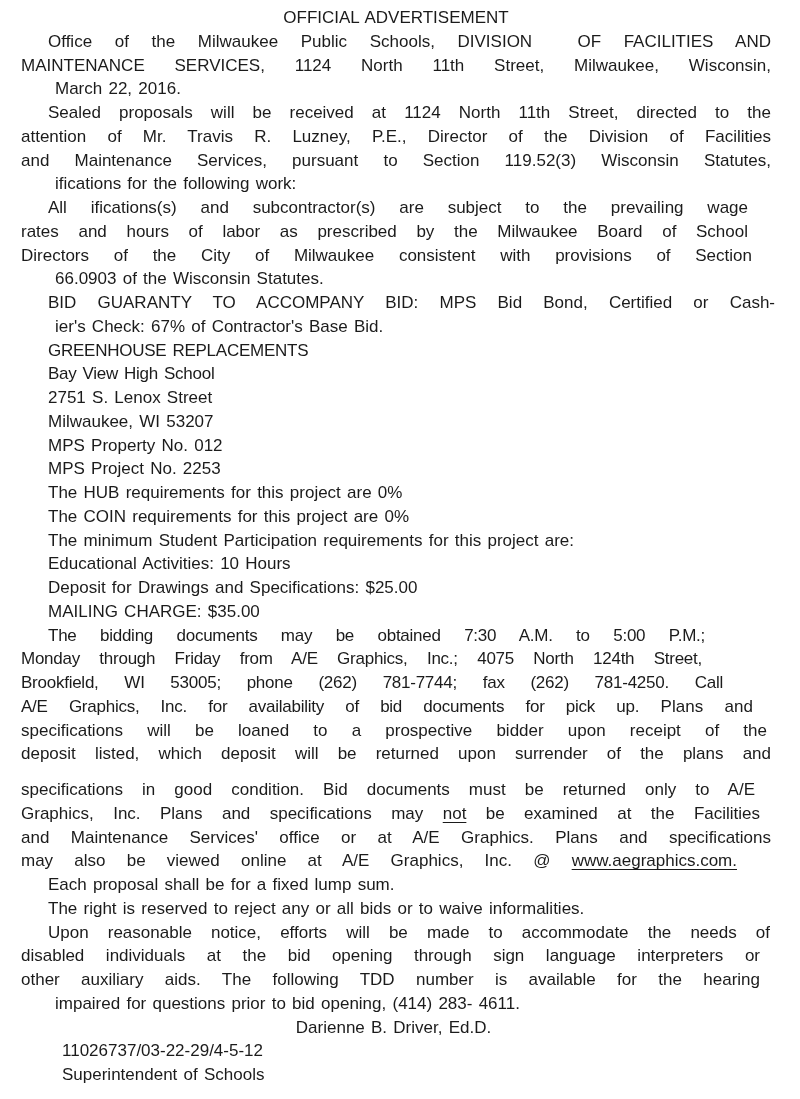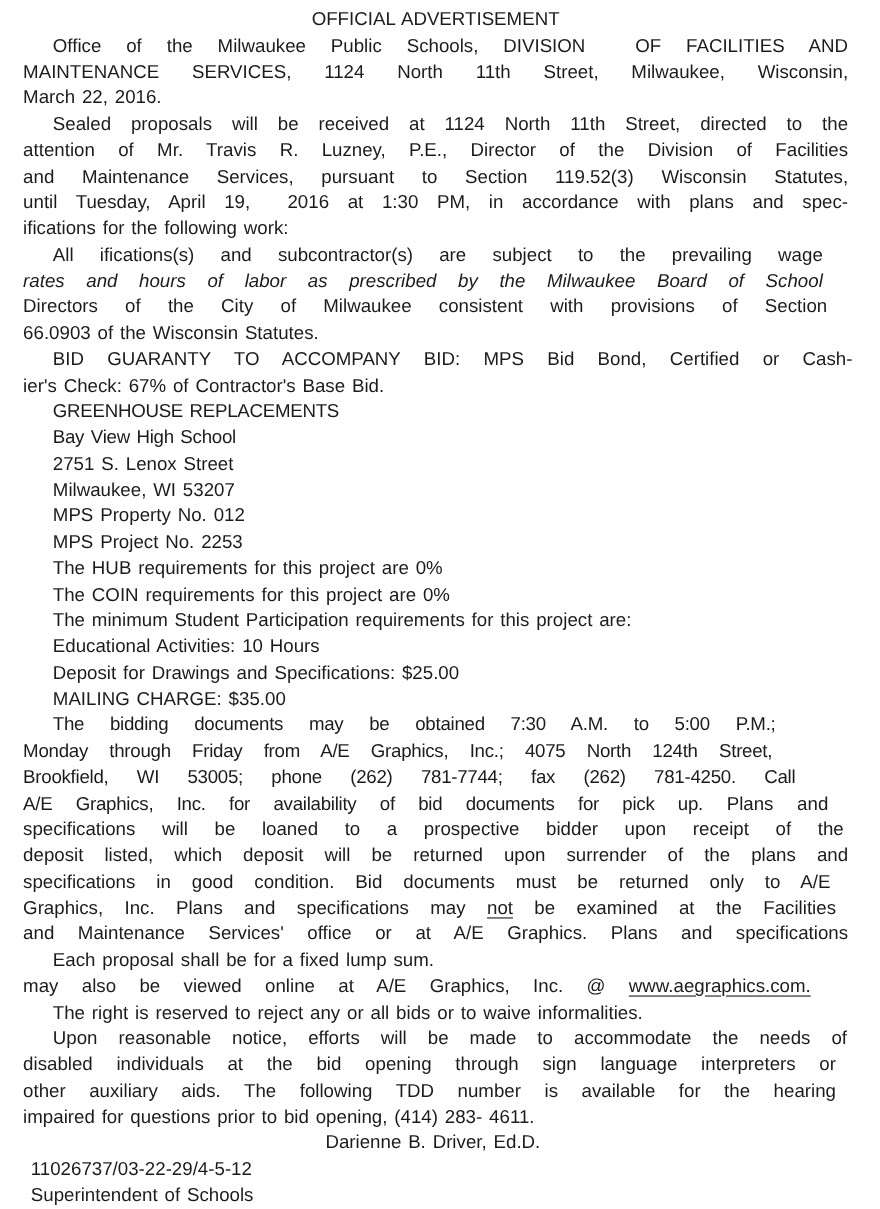--- a/index.html
+++ b/index.html
@@ -14,21 +14,21 @@
     width: 800px; height: 1099px; background: var(--paper);
     padding: 6px 0 0 21px; overflow: hidden;
   }
   .line {
     font-size: 17px; line-height: 23.75px; height: 23.75px;
     white-space: nowrap; word-spacing: 1.5px; color: var(--ink);
   }
   .line.center  { text-align: center; width: 750px; }
   .line.right   { text-align: center;  width: 750px; }
   .line.justify { text-align: justify; text-align-last: justify; }
-  .line.left    { text-align: left; }
+  .line.left    { text-align: left; margin-left: 34px; }
   .bold { font-weight: 400; letter-spacing: -0.25px; }
   .line.ind { margin-left: 27px; }
   .line.blk { margin-left: 27px; }
   .und { text-decoration: underline; text-underline-offset: 3px; }
   .line.split {
     display: flex; justify-content: space-between;
     width: 750px; padding-left: 7px; padding-right: 15px; flex-direction: column;
   }
   .line[data-name="signature-name"] { padding-right: 5px; }
 </style>
@@ -36,24 +36,23 @@
 <body style="--ink: #1b1b1b; --paper: #ffffff;">
 
 <div class="page" data-name="document-page">
     <div class="line center" data-name="doc-title">OFFICIAL ADVERTISEMENT</div>
     <div class="line justify ind" data-name="doc-line" style="width: 723px;">Office of the Milwaukee Public Schools, DIVISION &nbsp;OF FACILITIES AND</div>
     <div class="line justify" data-name="doc-line" style="width: 750px;">MAINTENANCE SERVICES, 1124 North 11th Street, Milwaukee, Wisconsin,</div>
     <div class="line left" data-name="doc-line">March 22, 2016.</div>
     <div class="line justify ind" data-name="doc-line" style="width: 723px;">Sealed proposals will be received at 1124 North 11th Street, directed to the</div>
     <div class="line justify" data-name="doc-line" style="width: 750px;">attention of Mr. Travis R. Luzney, P.E., Director of the Division of Facilities</div>
     <div class="line justify" data-name="doc-line" style="width: 750px;">and Maintenance Services, pursuant to Section 119.52(3) Wisconsin Statutes,</div>
-    <div class="line justify" data-name="doc-line" style="width: 750px;">until Tuesday, April 19, &nbsp;2016 at 1:30 PM, in accordance with plans and spec-</div>
     <div class="line left" data-name="doc-line">ifications for the following work:</div>
     <div class="line justify ind" data-name="doc-line" style="width: 700px;">All ifications(s) and subcontractor(s) are subject to the prevailing wage</div>
-    <div class="line justify" data-name="doc-line" style="width: 727px; font-style: italic;">rates and hours of labor as prescribed by the Milwaukee Board of School</div>
+    <div class="line justify" data-name="doc-line" style="width: 727px;">rates and hours of labor as prescribed by the Milwaukee Board of School</div>
     <div class="line justify" data-name="doc-line" style="width: 731px;">Directors of the City of Milwaukee consistent with provisions of Section</div>
     <div class="line left" data-name="doc-line">66.0903 of the Wisconsin Statutes.</div>
     <div class="line justify ind" data-name="doc-line" style="width: 727px;">BID GUARANTY TO ACCOMPANY BID: MPS Bid Bond, Certified or Cash-</div>
     <div class="line left" data-name="doc-line">ier's Check: 67% of Contractor's Base Bid.</div>
     <div class="line left bold blk" data-name="project-heading">GREENHOUSE REPLACEMENTS</div>
     <div class="line left bold blk" data-name="school-name">Bay View High School</div>
     <div class="line left blk" data-name="school-address">2751 S. Lenox Street</div>
     <div class="line left blk" data-name="school-city">Milwaukee, WI 53207</div>
     <div class="line left blk" data-name="property-number">MPS Property No. 012</div>
     <div class="line left blk" data-name="project-number">MPS Project No. 2253</div>
@@ -62,25 +61,25 @@
     <div class="line left blk" data-name="doc-line">The minimum Student Participation requirements for this project are:</div>
     <div class="line left blk" data-name="educational-activities">Educational Activities: 10 Hours</div>
     <div class="line left blk" data-name="deposit-amount">Deposit for Drawings and Specifications: $25.00</div>
     <div class="line left blk" data-name="mailing-charge">MAILING CHARGE: $35.00</div>
     <div class="line justify bold ind" data-name="doc-line" style="width: 657px;">The bidding documents may be obtained 7:30 A.M. to 5:00 P.M.;</div>
     <div class="line justify bold" data-name="doc-line" style="width: 681px;">Monday through Friday from A/E Graphics, Inc.; 4075 North 124th Street,</div>
     <div class="line justify bold" data-name="doc-line" style="width: 702px;">Brookfield, WI 53005; phone (262) 781-7744; fax (262) 781-4250. Call</div>
     <div class="line justify" data-name="doc-line" style="width: 732px;"><span class="bold" data-name="doc-text">A/E Graphics, Inc. for availability of bid documents for pick up.</span><span data-name="doc-text"> Plans and</span></div>
     <div class="line justify" data-name="doc-line" style="width: 746px;">specifications will be loaned to a prospective bidder upon receipt of the</div>
     <div class="line justify" data-name="doc-line" style="width: 750px;">deposit listed, which deposit will be returned upon surrender of the plans and</div>
-    <div class="line justify" data-name="doc-line" style="width: 734px;">specifications in good condition. Bid documents must be returned only to A/E</div>
+    <div class="line justify" data-name="doc-line" style="width: 734px; margin-top: 12px;">specifications in good condition. Bid documents must be returned only to A/E</div>
     <div class="line justify" data-name="doc-line" style="width: 739px;"><span data-name="doc-text">Graphics, Inc. Plans and specifications may </span><span class="und" data-name="not-emphasis">not</span><span data-name="doc-text"> be examined at the Facilities</span></div>
     <div class="line justify" data-name="doc-line" style="width: 750px;">and Maintenance Services' office or at A/E Graphics. Plans and specifications</div>
+    <div class="line justify" data-name="doc-line" style="width: 716px;"><span data-name="doc-text">may also be viewed online at A/E Graphics, Inc. @ </span><span class="und" data-name="aegraphics-link">www.aegraphics.com.</span></div>
     <div class="line left ind" data-name="doc-line">Each proposal shall be for a fixed lump sum.</div>
-    <div class="line justify" data-name="doc-line" style="width: 716px;"><span data-name="doc-text">may also be viewed online at A/E Graphics, Inc. @ </span><span class="und" data-name="aegraphics-link">www.aegraphics.com.</span></div>
     <div class="line left ind" data-name="doc-line">The right is reserved to reject any or all bids or to waive informalities.</div>
     <div class="line justify ind" data-name="doc-line" style="width: 722px;">Upon reasonable notice, efforts will be made to accommodate the needs of</div>
     <div class="line justify" data-name="doc-line" style="width: 739px;">disabled individuals at the bid opening through sign language interpreters or</div>
     <div class="line justify" data-name="doc-line" style="width: 739px;">other auxiliary aids. The following TDD number is available for the hearing</div>
     <div class="line left" data-name="tdd-number">impaired for questions prior to bid opening, (414) 283- 4611.</div>
     <div class="line right" data-name="signature-name">Darienne B. Driver, Ed.D.</div>
     <div class="line left split" data-name="doc-line">
       <span data-name="notice-code">11026737/03-22-29/4-5-12</span>
       <span data-name="signature-title">Superintendent of Schools</span>
     </div>

